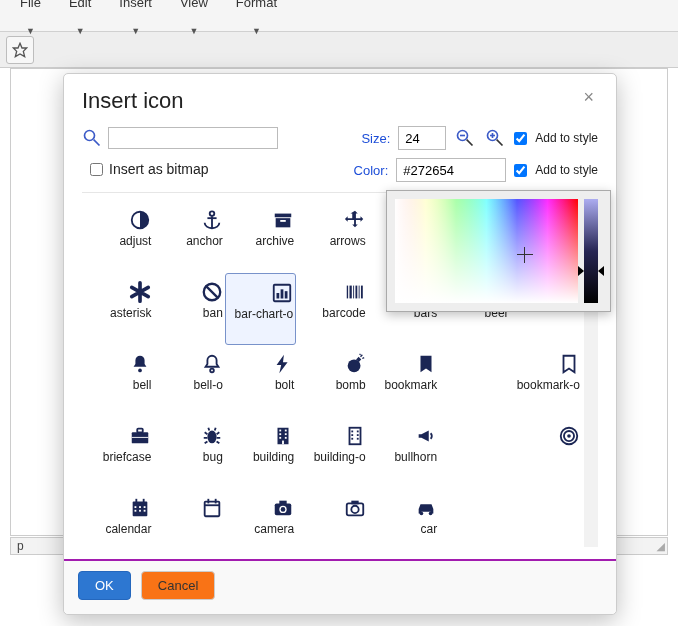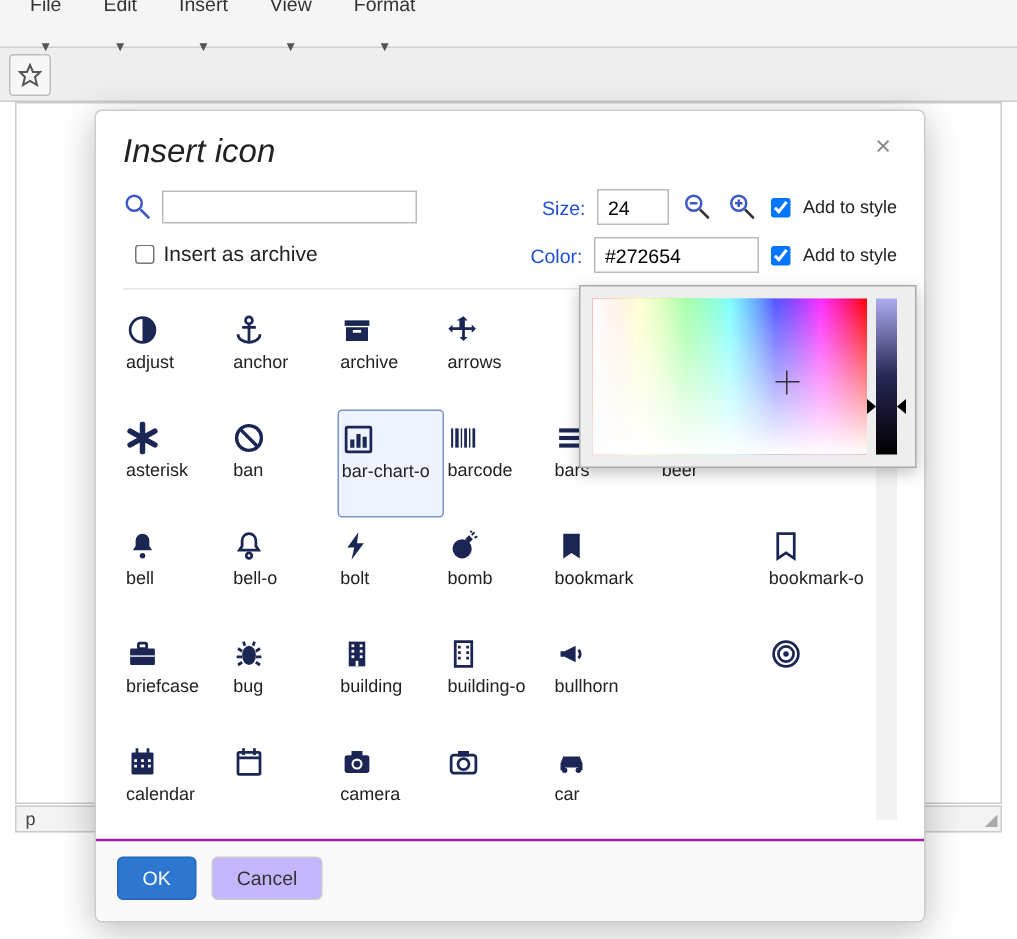--- a/index.html
+++ b/index.html
@@ -19,52 +19,52 @@
   .content { position: absolute; top: 68px; left: 10px; right: 10px; bottom: 90px; border: 1px solid #ccc; background: #fff; }
 
   
   .statusbar { position: absolute; left: 10px; right: 10px; bottom: 71px; height: 18px; border: 1px solid #ccc; background: #f3f3f3; display: flex; align-items: center; padding: 0 6px; font-size: 12px; color: #444; }
   .status-resize { position: absolute; right: 2px; bottom: 1px; color: #aaa; font-size: 11px; }
 
   
   .dialog-backdrop { position: absolute; inset: 0; }
   .dialog { position: absolute; left: 63px; top: 73px; width: 554px; height: 542px; background: #fff; border: 1px solid #ccc; border-radius: 5px; box-shadow: 0 6px 24px rgba(0,0,0,0.25); display: flex; flex-direction: column; }
   .dialog-header { padding: 14px 18px 6px; display: flex; justify-content: space-between; align-items: flex-start; }
-  .dialog-title { font-size: 22px; color: #222; margin: 0; font-weight: normal; font-style: italic; }
+  .dialog-title { font-size: 22px; color: #222; margin: 0; font-weight: normal; }
   .dialog-close { color: #888; font-size: 18px; cursor: pointer; background: none; border: none; padding: 0 4px; line-height: 1; }
   .dialog-body { padding: 6px 18px 0; flex: 1; overflow: hidden; position: relative; }
   .controls-row { display: flex; align-items: center; gap: 10px; margin-bottom: 10px; position: relative; }
   .searcharea { display: flex; align-items: center; gap: 6px; }
   .mag { width: 20px; height: 20px; }
   .mag.blue svg circle { stroke: #3b5ac7; }
   .mag.blue svg line { stroke: #3b5ac7; }
   .search-input { width: 170px; height: 22px; border: 1px solid #bbb; padding: 2px 4px; font-size: 13px; }
   .row-right { margin-left: auto; display: flex; align-items: center; gap: 8px; }
   .field-label { font-size: 13px; color: #1d4ed8; }
   .size-input, .color-input { width: 110px; height: 24px; border: 1px solid #bbb; padding: 2px 6px; font-size: 13px; }
   .icon-btn-sm { width: 22px; height: 22px; display: inline-flex; align-items: center; justify-content: center; cursor: pointer; }
   .chk { margin: 0; }
   .chk-label { font-size: 12px; color: #222; }
   .insert-bmp { display: flex; align-items: center; gap: 6px; margin-top: -2px; margin-left: 8px; font-size: 14px; color: #222; }
   .hr { border: none; border-top: 1px solid #e6e6e6; margin: 10px 0 8px; }
 
   .icon-grid { position: relative; height: 346px; overflow: hidden; padding-right: 16px; }
   .grid-inner { display: grid; grid-template-columns: repeat(7, 1fr); gap: 0; }
-  .icon-cell { display: flex; flex-direction: column; align-items: flex-start; justify-content: flex-start; padding: 6px 2px; height: 72px; cursor: pointer; }
+  .icon-cell { display: flex; flex-direction: column; align-items: flex-end; justify-content: flex-start; padding: 6px 2px; height: 72px; cursor: pointer; }
   .icon-cell.selected { border: 1px solid #7892ca; background: #eef3ff; border-radius: 3px; }
   .icon-glyph { font-size: 22px; color: #1b2654; height: 26px; display: flex; align-items: center; justify-content: center; }
   .icon-glyph svg { fill: #1b2654; }
   .icon-label { font-size: 12px; color: #222; text-align: center; line-height: 1.1; margin-top: 2px; max-width: 100%; }
   .scrollbar { position: absolute; right: 0; top: 0; bottom: 0; width: 14px; background: #f2f2f2; }
   .scroll-thumb { position: absolute; left: 1px; right: 1px; top: 2px; height: 48px; background: #cfcfcf; border-radius: 0; }
 
   .dialog-footer { padding: 10px 14px 14px; display: flex; gap: 10px; border-top: 2px solid #a21caf; background: #f9f9f9; border-radius: 0 0 5px 5px;}
   .btn { padding: 6px 16px; border-radius: 4px; font-size: 13px; cursor: pointer; }
   .btn-primary { background: #2d77d1; color: #fff; border: 1px solid #2467bd; }
-  .btn-default { background: #c4b5fd; color: #333; border: 1px solid #ccc; }
+  .btn-default { background: #f97316; color: #333; border: 1px solid #ccc; }
 
   
   .color-pop { position: absolute; left: 386px; top: 190px; width: 225px; height: 122px; border: 1px solid #aaa; background: #eeeeee; box-shadow: 0 3px 10px rgba(0,0,0,0.25); padding: 8px; display: flex; gap: 6px; z-index: 50; }
   .sv-area { position: relative; flex: 1; background: linear-gradient(to right, #fff, rgba(255,255,255,0)), linear-gradient(to right, red, yellow, lime, cyan, blue, magenta, red); }
   .sv-white { position:absolute; inset:0; background: linear-gradient(to top, #fff, rgba(255,255,255,0)); }
   .sv-cursor { position: absolute; width: 12px; height: 12px; pointer-events: none; }
   .sv-cursor::before, .sv-cursor::after { content: ""; position: absolute; background: #333; }
   .sv-cursor::before { left: 5px; top: -2px; width: 1px; height: 16px; }
   .sv-cursor::after { top: 5px; left: -2px; height: 1px; width: 16px; }
   .hue-col { width: 18px; position: relative; display: flex; gap: 3px; }
@@ -152,21 +152,21 @@
               </svg>
           </span>
           <input type="checkbox" class="chk" checked="" style="">
           <span class="chk-label">Add to style</span>
         </div>
       </div>
 
       <div class="controls-row" style="margin-top:-2px">
         <label class="insert-bmp">
           <input type="checkbox" class="chk" style="">
-          <span>Insert as archive</span>
+          <span>Insert as bitmap</span>
         </label>
         <div class="row-right">
           <span class="field-label">Color:</span>
           <input class="color-input" type="text" value="#272654" style="">
           <input type="checkbox" class="chk" checked="" style="">
           <span class="chk-label">Add to style</span>
         </div>
       </div>
 
       <hr class="hr">

